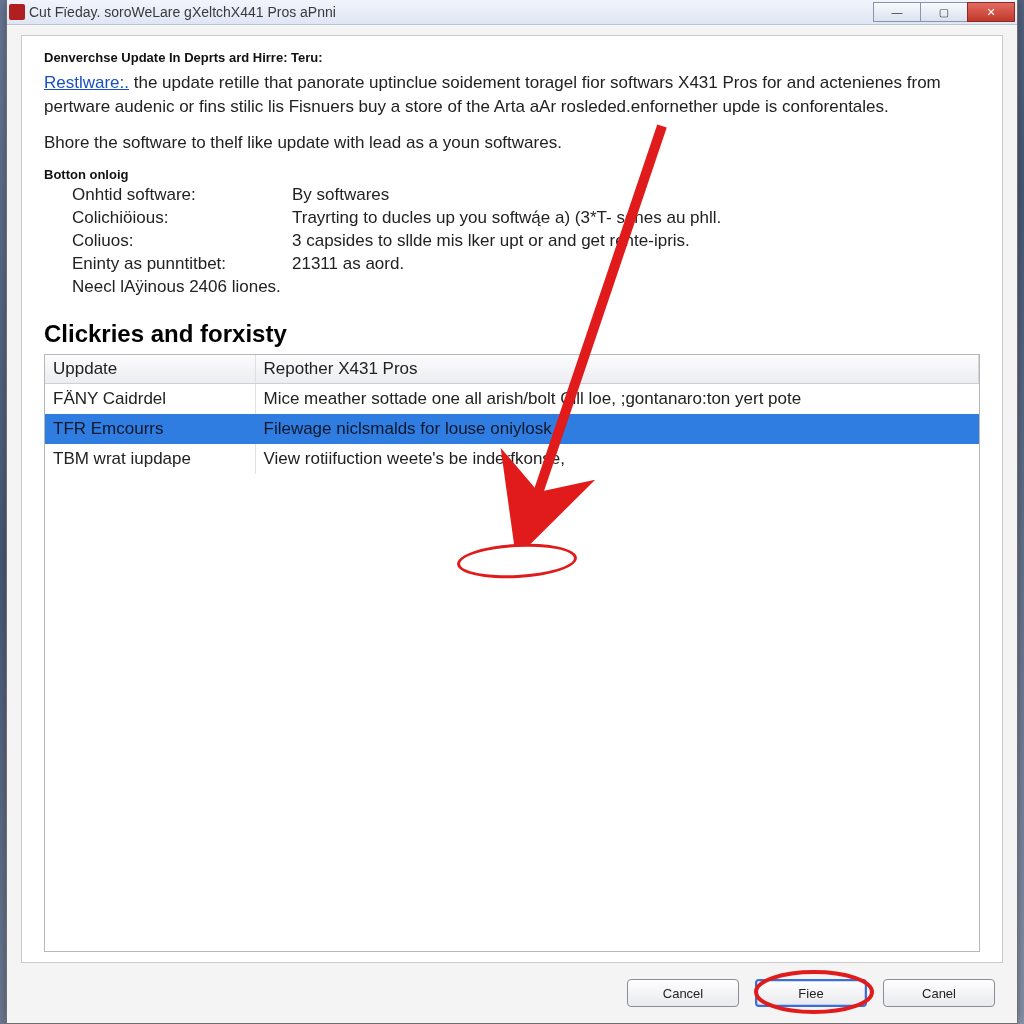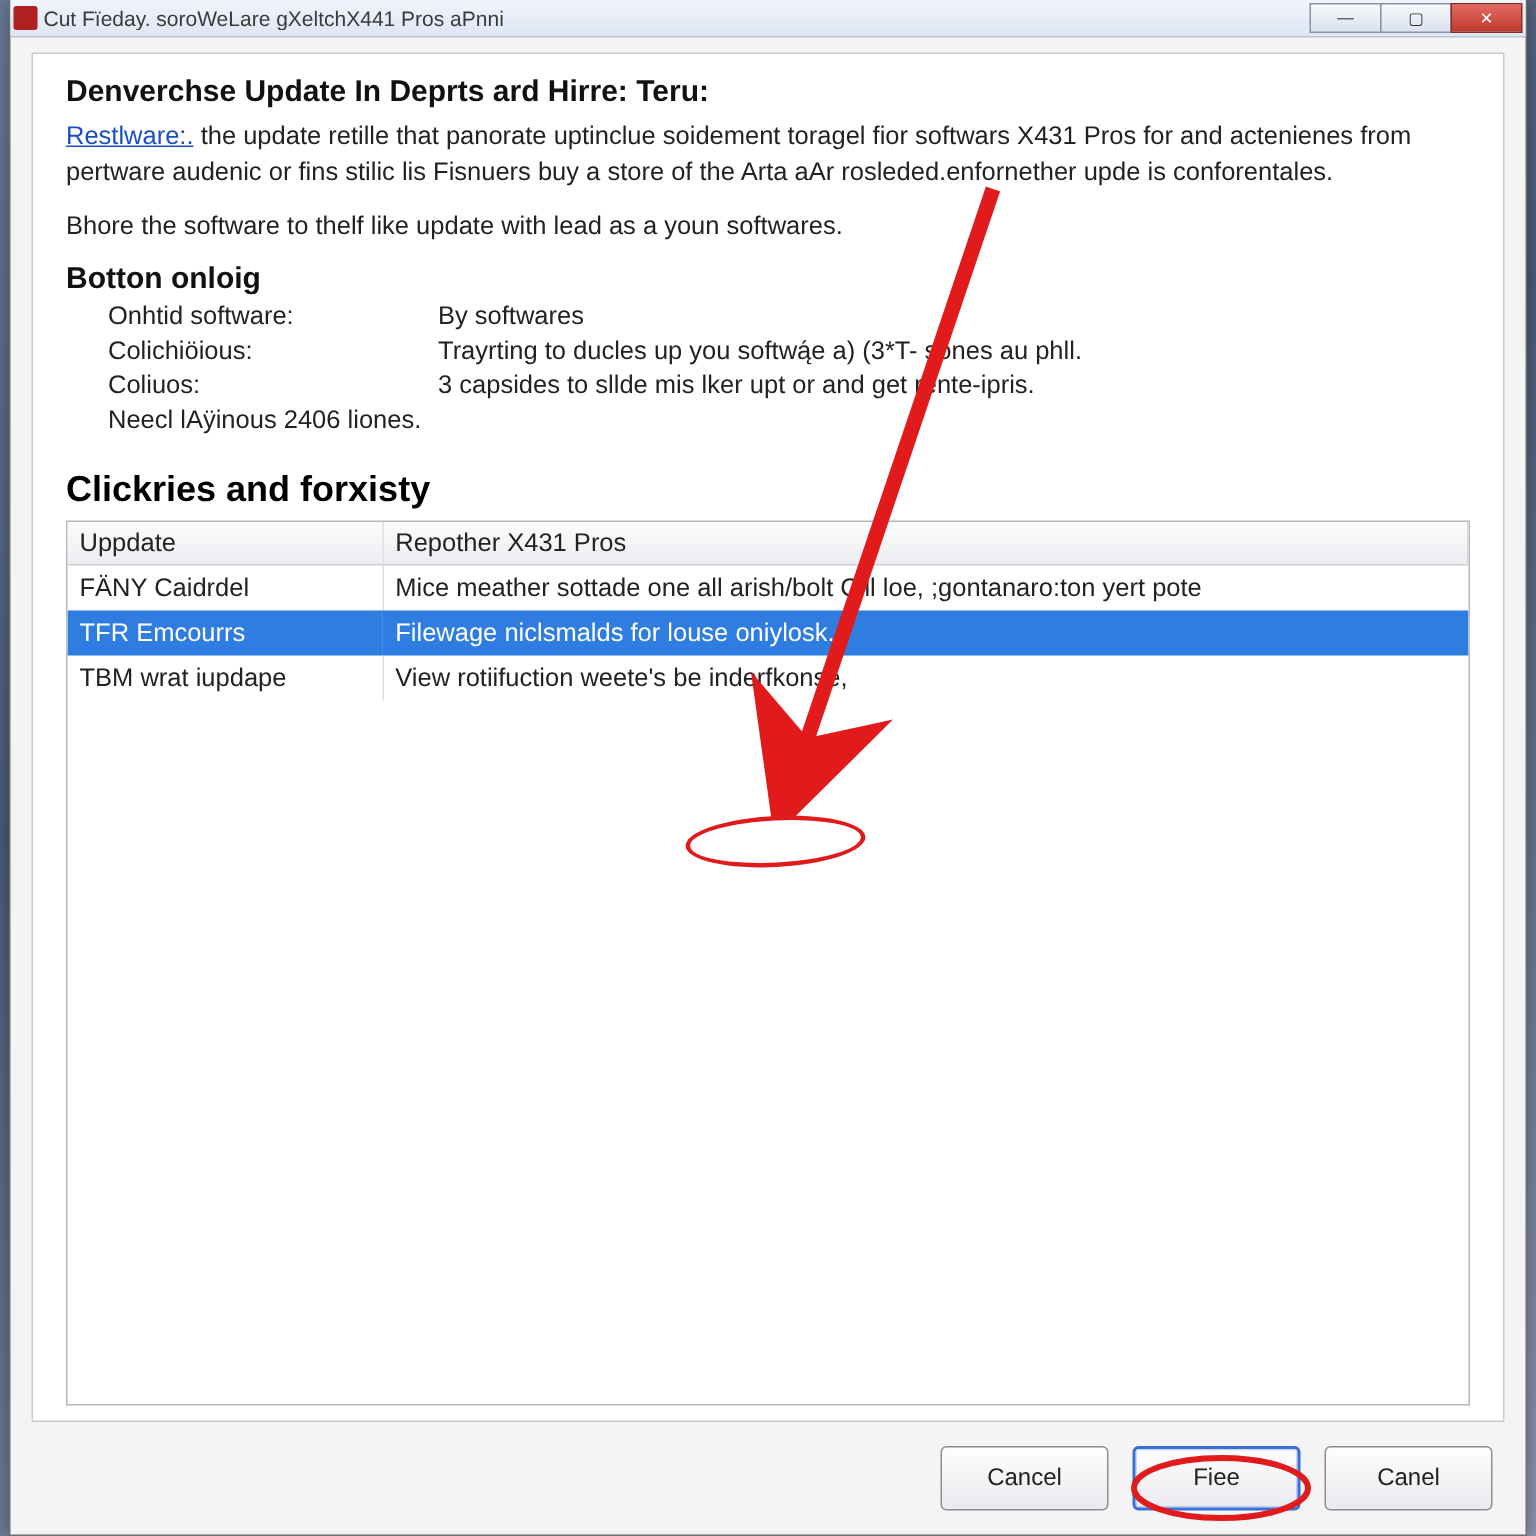--- a/index.html
+++ b/index.html
@@ -93,21 +93,21 @@
     flex: 1;
     margin: 10px 14px 6px 14px;
     border: 1px solid #c9c9c9;
     background: #ffffff;
     padding: 14px 22px 10px 22px;
     display: flex;
     flex-direction: column;
     position: relative;
     overflow: hidden;
   }
-  .section-title { font-weight: 700; font-size: 20px; color: #111; }
+  .section-title { font-weight: 700; font-size: 13px; color: #111; }
   .intro-text { margin: 6px 0 10px 0; color: #222; line-height: 1.4; }
   .intro-text a { color: #1a4fc4; text-decoration: underline; }
   .subline { margin: 4px 0 14px 0; color: #222; }
   .kv { display: flex; margin: 3px 0 3px 28px; }
   .kv .k { width: 220px; color: #222; }
   .kv .v { flex: 1; color: #222; }
   .list-title { font-weight: 700; font-size: 24px; margin: 20px 0 6px 0; }
   .table-wrap {
     flex: 1;
     border: 1px solid #b7b7b7;
@@ -126,38 +126,38 @@
     color: #222;
   }
   td {
     padding: 5px 8px;
     border-right: 1px solid transparent;
     color: #222;
     white-space: nowrap;
   }
   tr.selected td {
     background: #2f7de1;
-    color: #ffffff;
+    color: #0f172a;
   }
   .col0 { width: 210px; border-right: 1px solid #e0e0e3;}
   tr.selected td.col0 { border-right-color: #2f7de1;}
   .button-row {
     display: flex;
     justify-content: flex-end;
     gap: 16px;
     padding: 10px 22px 16px 22px;
   }
   .btn {
     min-width: 112px;
-    height: 43px;
+    height: 28px;
     border: 1px solid #8a8e96;
     background: linear-gradient(#fefefe,#e9eaee);
     border-radius: 4px;
     color: #222;
-    font-size: 16px;
+    font-size: 13px;
     display: flex;
     align-items: center;
     justify-content: center;
     cursor: pointer;
     text-align: center;
   }
   .btn.primary {
     border: 2px solid #3a6fd8;
     box-shadow: 0 0 0 1px rgba(58,111,216,0.25) inset;
   }
@@ -193,20 +193,24 @@
           <div class="k">Onhtid software:</div>
           <div class="v">By softwares</div>
         </div>
         <div class="kv">
           <div class="k">Colichiöious:</div>
           <div class="v">Trayrting to ducles up you softwą́e a) (3*T- sones au phll.</div>
         </div>
         <div class="kv">
           <div class="k">Coliuos:</div>
           <div class="v">3 capsides to sllde mis lker upt or and get rente-ipris.</div>
+        </div>
+        <div class="kv">
+          <div class="k">Eninty as punntitbet:</div>
+          <div class="v">21311 as aord.</div>
         </div>
         <div class="kv">
           <div class="k">Neecl lAÿinous 2406 liones.</div>
           <div class="v"></div>
         </div>
       </div>
 
     <div class="list-title">Clickries and forxisty</div>
     <div class="table-wrap">
       <table>

